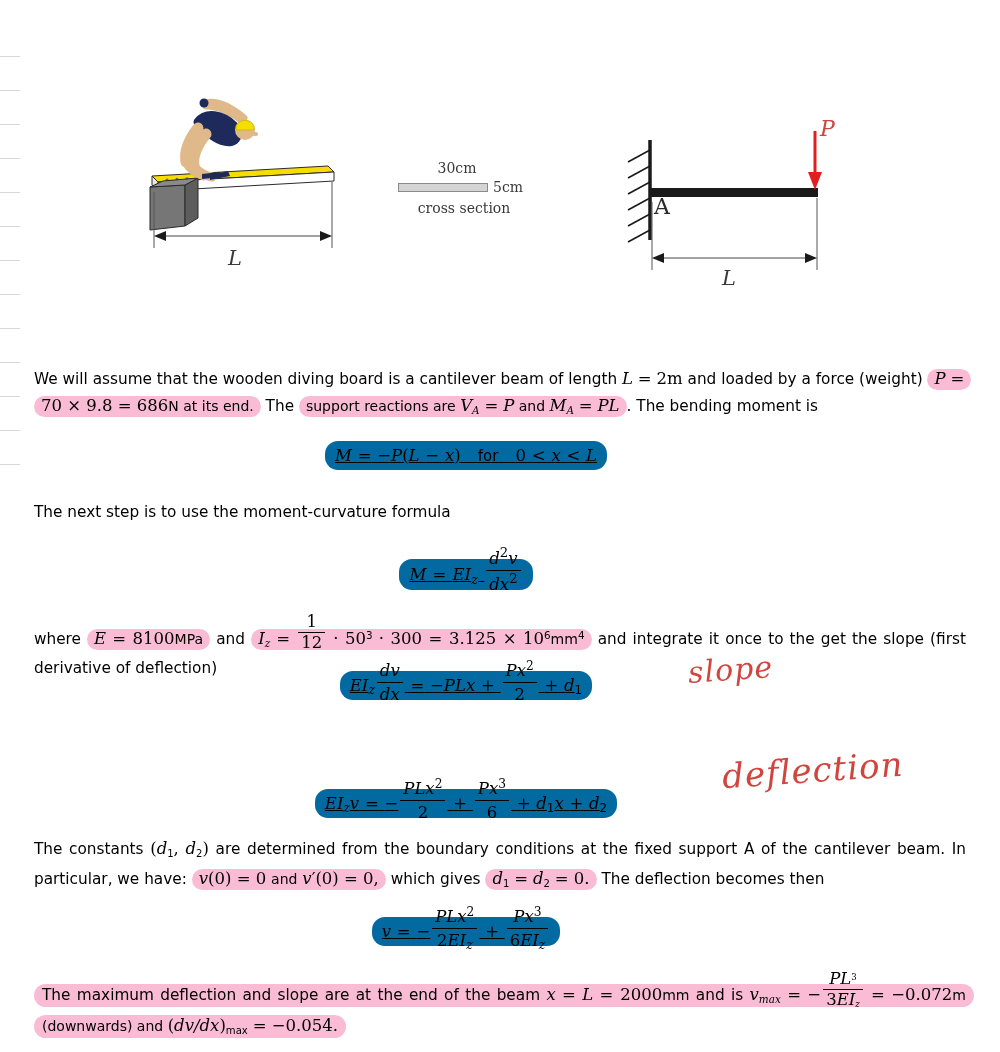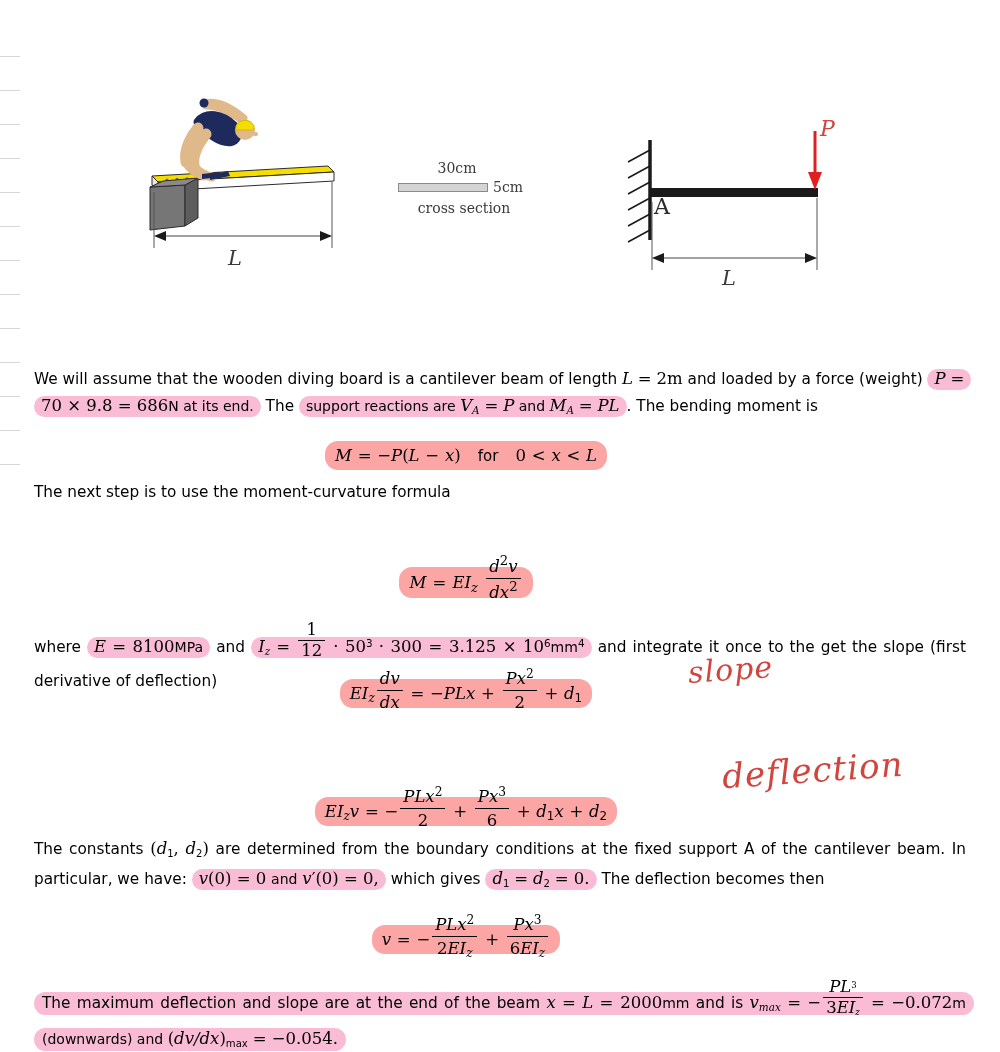--- a/index.html
+++ b/index.html
@@ -128,24 +128,25 @@
 
   
   .hl {
     background: #f9bcd4;
     border-radius: 11px;
     padding: 1px 7px 2px 7px;
     box-decoration-break: clone;
     -webkit-box-decoration-break: clone;
   }
   .hl-soft {
-    background: #fca5a5;
+    background: #0369a1;
     border-radius: 13px;
     padding: 3px 10px 5px 10px;
     box-decoration-break: clone;
+    text-decoration: underline;
     -webkit-box-decoration-break: clone;
   }
   .hl-block {
     background: #f9bcd4;
     border-radius: 12px;
     padding: 2px 8px 3px 8px;
     box-decoration-break: clone;
     -webkit-box-decoration-break: clone;
   }
 
@@ -160,21 +161,21 @@
   .sub { font-size: 0.68em; vertical-align: -0.28em; font-style: italic; }
   .subr { font-size: 0.66em; vertical-align: -0.28em; font-style: normal; }
   .sup { font-size: 0.68em; vertical-align: 0.52em; font-style: normal; }
 
   .frac {
     display: inline-block;
     vertical-align: -0.48em;
     text-align: center;
     font-family: "DejaVu Serif", serif;
     font-size: 16.5px;
-    margin: 8px 2px;
+    margin: 0 2px;
   }
   .frac > .num {
     display: block;
     padding: 0 3px 1px 3px;
     border-bottom: 1.1px solid #000;
     line-height: 1.12;
   }
   .frac > .den {
     display: block;
     padding: 1px 3px 0 3px;
@@ -313,21 +314,21 @@
   </div>
 
   <div class="body-text" style="top:366px">
     <span>We will assume that the wooden diving board is a cantilever beam of length </span><span class="m">L</span> <span class="mr m">=</span> <span class="mr m">2m</span><span> and loaded by a force (weight) </span><span class="hl"><span class="m">P</span> <span class="m mr">= 70 × 9.8 = 686</span><span class="mu">N at its end.</span></span><span> The </span><span class="hl"><span class="mu">support reactions are </span><span class="m">V</span><span class="m sub">A</span> <span class="m mr">=</span> <span class="m">P</span><span class="mu"> and </span><span class="m">M</span><span class="m sub">A</span> <span class="m mr">=</span> <span class="m">PL</span></span><span>. The bending moment is</span>
   </div>
 
   <div class="eq-line eq-mid" style="top:444px">
     <span class="hl-soft"><span class="m">M</span> <span class="m mr">=</span> <span class="m mr">−</span><span class="m">P</span><span class="m mr">(</span><span class="m">L</span> <span class="m mr">−</span> <span class="m">x</span><span class="m mr">)</span> &nbsp;&nbsp;<span class="mu" style="font-size:15px">for</span>&nbsp;&nbsp; <span class="m mr">0</span> <span class="m mr">&lt;</span> <span class="m">x</span> <span class="m mr">&lt;</span> <span class="m">L</span></span>
   </div>
 
-  <div class="body-text" style="top:480px">
+  <div class="body-text" style="top:500px">
     <span>The next step is to use the moment-curvature formula</span>
   </div>
 
   <div class="eq-line eq-big" style="top:546px">
     <span class="hl-soft"><span class="m">M</span> <span class="m mr">=</span> <span class="m">EI</span><span class="m sub">z</span> <span class="frac"><span class="num"><span class="m">d</span><span class="sup">2</span><span class="m">v</span></span><span class="den"><span class="m">dx</span><span class="sup">2</span></span></span></span>
   </div>
 
   <div class="body-text" style="top:613px">
     <span>where </span><span class="hl"><span class="m">E</span> <span class="m mr">= 8100</span><span class="mu">MPa</span></span><span> and </span><span class="hl"><span class="m">I</span><span class="m sub">z</span> <span class="m mr">=</span> <span class="frac tiny"><span class="num"><span class="m mr">1</span></span><span class="den"><span class="m mr">12</span></span></span> <span class="m mr">· 50</span><span class="sup">3</span> <span class="m mr">· 300 = 3.125 × 10</span><span class="sup">6</span><span class="mu">mm</span><span class="sup">4</span></span><span> and integrate it once to the get the slope (first derivative of deflection)</span>
   </div>

